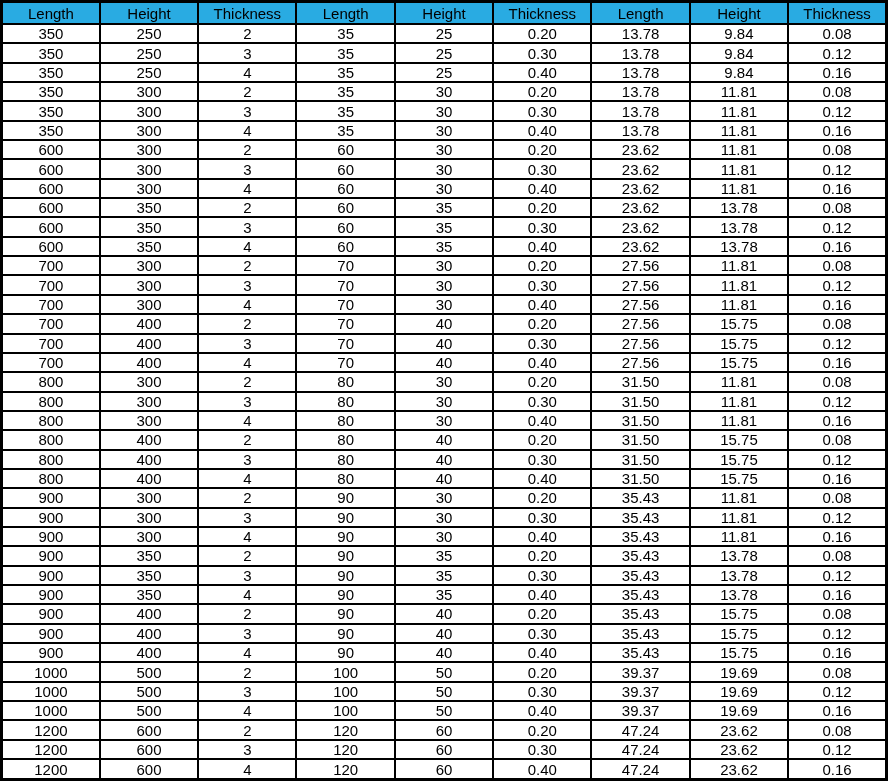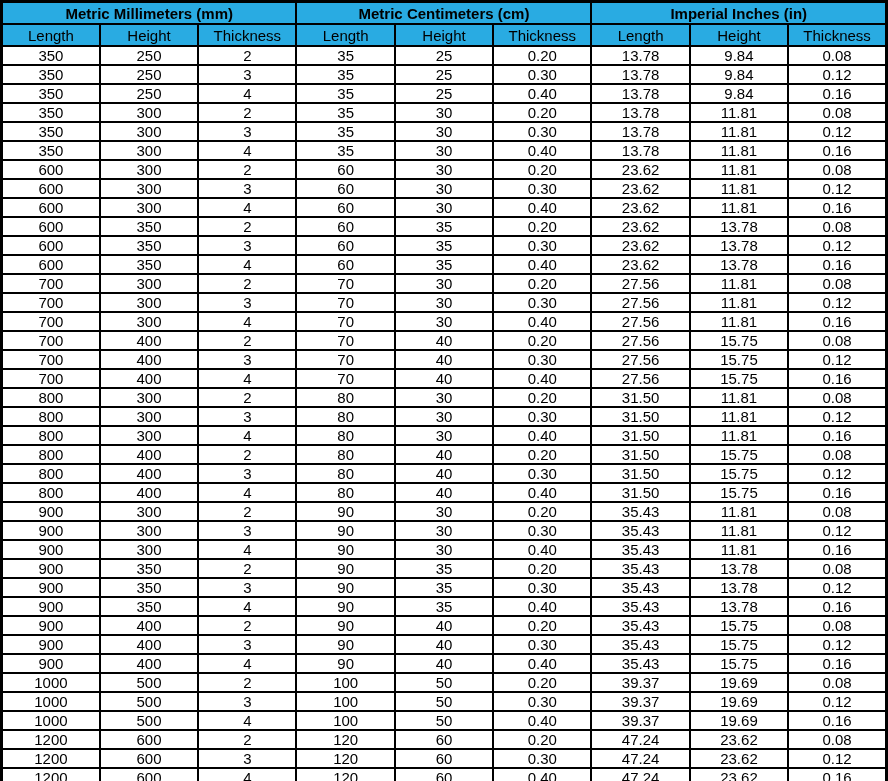--- a/index.html
+++ b/index.html
@@ -42,25 +42,20 @@
   tbody td {
     height: 17px;
     font-weight: normal;
   }
 </style>
 </head>
 <body>
 
 <table class="size-chart">
   <thead>
-    <tr>
-      <th class="group-title" colspan="3">Metric Millimeters (mm)</th>
-      <th class="group-title" colspan="3">Metric Centimeters (cm)</th>
-      <th class="group-title" colspan="3">Imperial Inches (in)</th>
-    </tr>
     <tr>
       <th class="col-header">Length</th>
       <th class="col-header">Height</th>
       <th class="col-header">Thickness</th>
       <th class="col-header">Length</th>
       <th class="col-header">Height</th>
       <th class="col-header">Thickness</th>
       <th class="col-header">Length</th>
       <th class="col-header">Height</th>
       <th class="col-header">Thickness</th>

